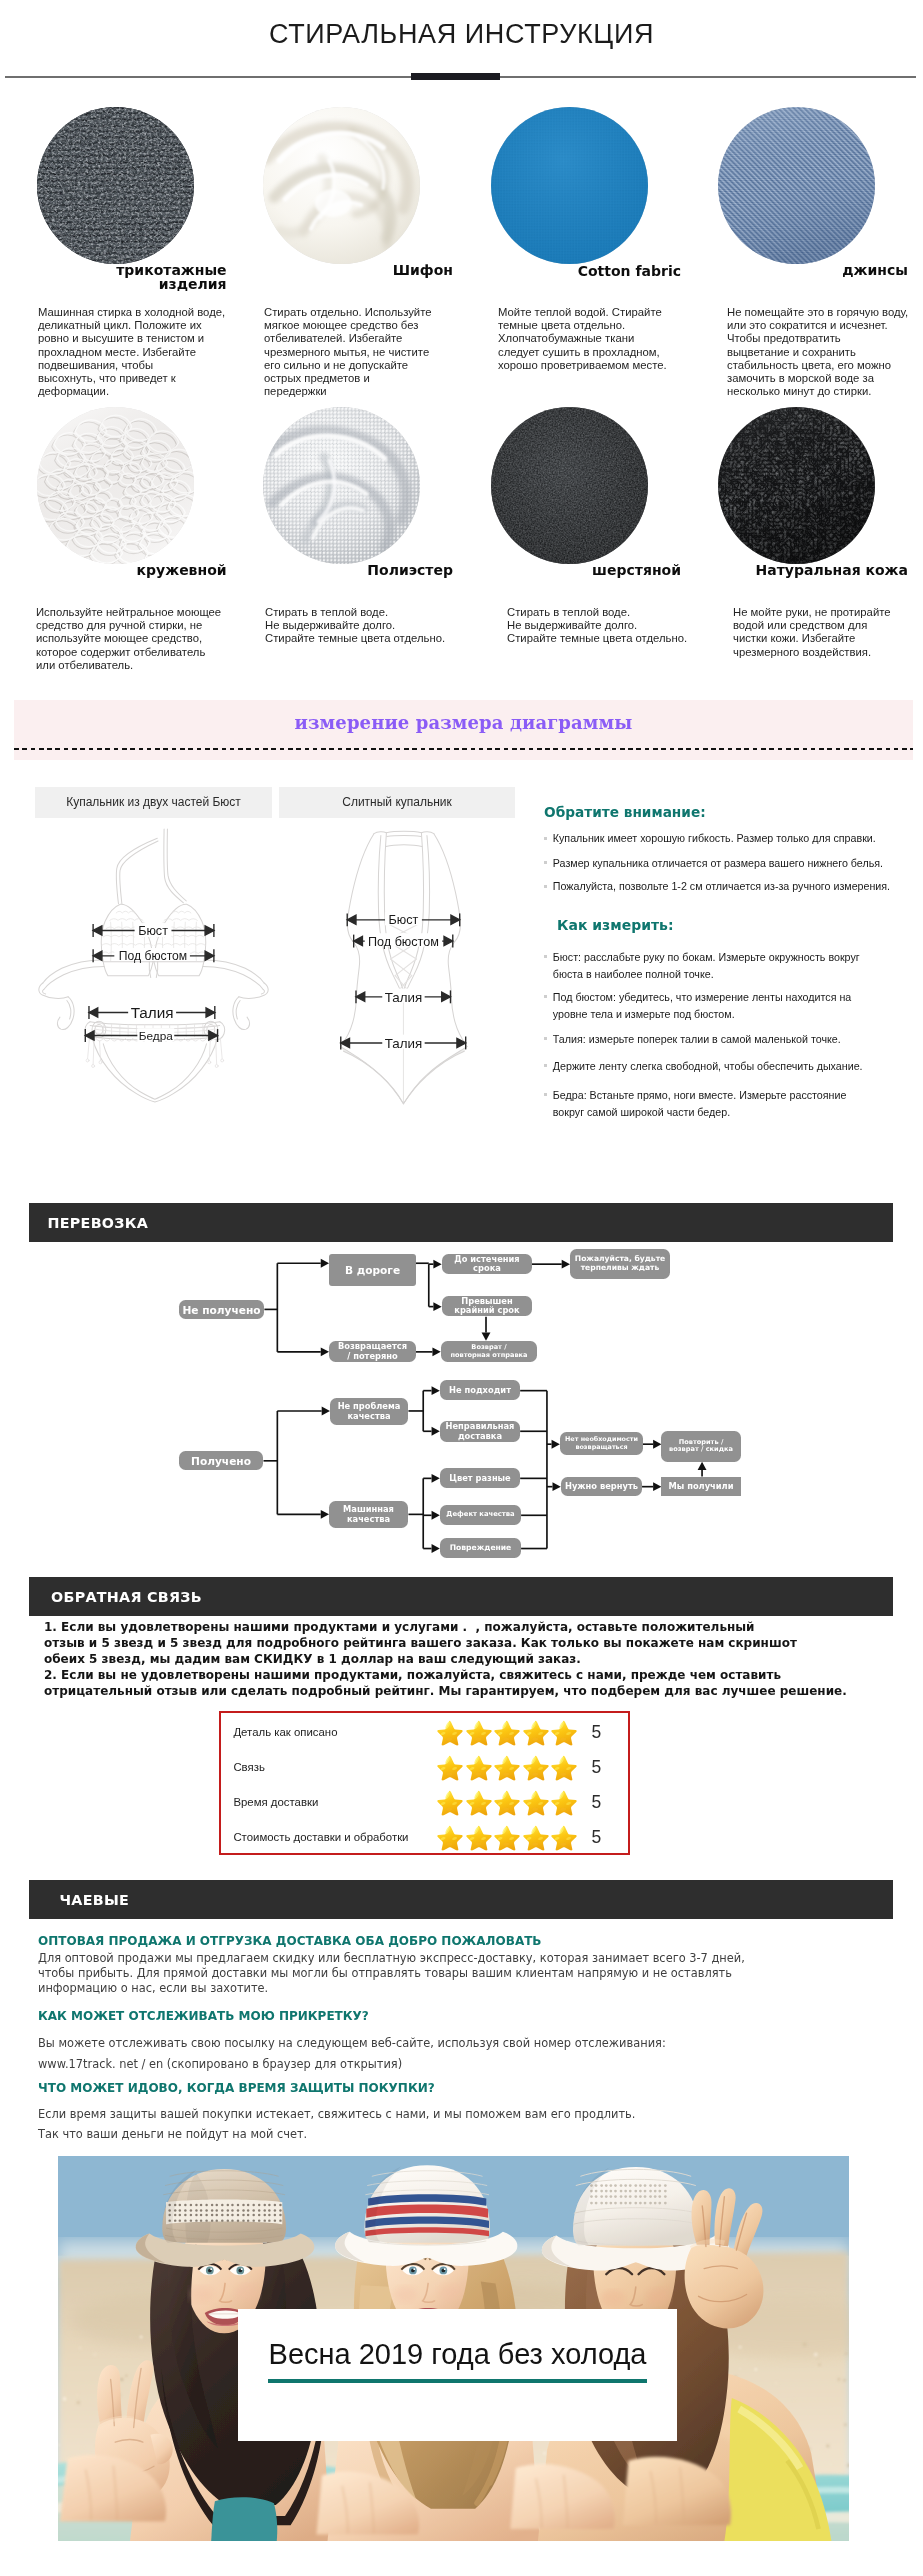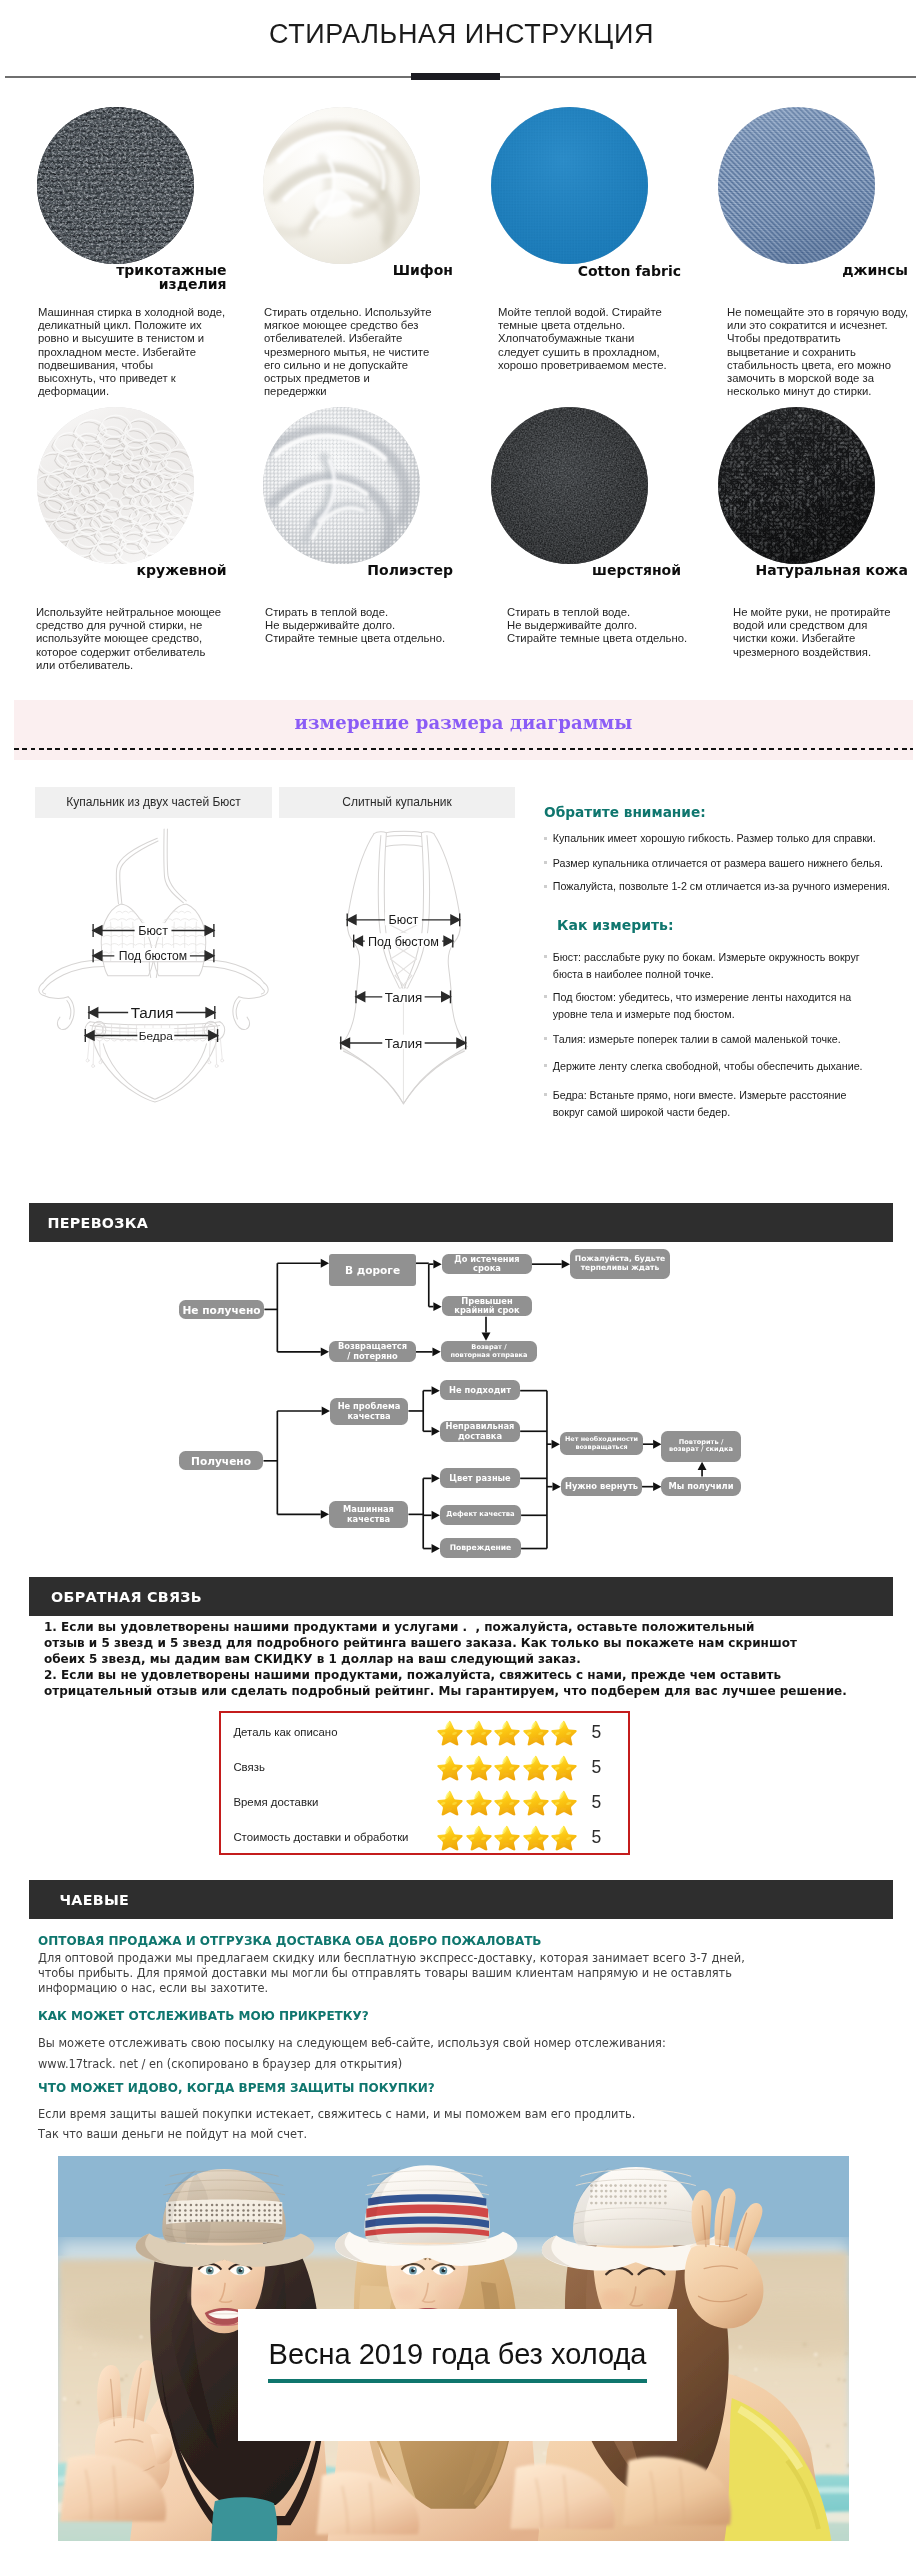--- a/index.html
+++ b/index.html
@@ -816,21 +816,21 @@
 качества</span></div>
     <div class="fnode" style="left:412px;top:138px;width:80px;height:20.3px;font-size:8.3px;border-radius:6.5px;line-height:9.3px;white-space:pre-line"><span>Не подходит</span></div>
     <div class="fnode" style="left:412px;top:179px;width:80px;height:21px;font-size:8.3px;border-radius:6.5px;line-height:9.3px;white-space:pre-line"><span>Неправильная
 доставка</span></div>
     <div class="fnode" style="left:412px;top:226px;width:80px;height:20.3px;font-size:8.3px;border-radius:6.5px;line-height:9.3px;white-space:pre-line"><span>Цвет разные</span></div>
     <div class="fnode" style="left:412px;top:263px;width:81px;height:20.3px;font-size:6.8px;border-radius:6.5px;line-height:7.7px;white-space:pre-line"><span>Дефект качества</span></div>
     <div class="fnode" style="left:412px;top:296px;width:81px;height:20.3px;font-size:7.6px;border-radius:6.5px;line-height:8.5px;white-space:pre-line"><span>Повреждение</span></div>
     <div class="fnode" style="left:532px;top:190px;width:83px;height:23px;font-size:6.4px;border-radius:6.5px;line-height:7.1px;white-space:pre-line"><span>Нет необходимости
 возвращаться</span></div>
     <div class="fnode" style="left:533px;top:235px;width:81px;height:19.4px;font-size:8.3px;border-radius:6.5px;line-height:9.3px;white-space:pre-line"><span>Нужно вернуть</span></div>
-    <div class="fnode" style="left:633px;top:235px;width:80px;height:19.4px;font-size:8.3px;border-radius:8px;line-height:9.3px;white-space:pre-line"><span>Мы получили</span></div>
+    <div class="fnode" style="left:633px;top:235px;width:80px;height:19.4px;font-size:8.3px;border-radius:0;line-height:9.3px;white-space:pre-line"><span>Мы получили</span></div>
     <div class="fnode" style="left:633px;top:189px;width:80px;height:30.5px;font-size:6.6px;border-radius:6.5px;line-height:7.5px;white-space:pre-line"><span>Повторить /
 возврат / скидка</span></div>
   </div>
 </div>
 
 <div class="fb-section">
   <div class="blackbar bb-fb">
         <span>ОБРАТНАЯ СВЯЗЬ</span>
       </div>
   <div class="fb-text fb-p1">1. Если вы удовлетворены нашими продуктами и услугами .  , пожалуйста, оставьте положительный

